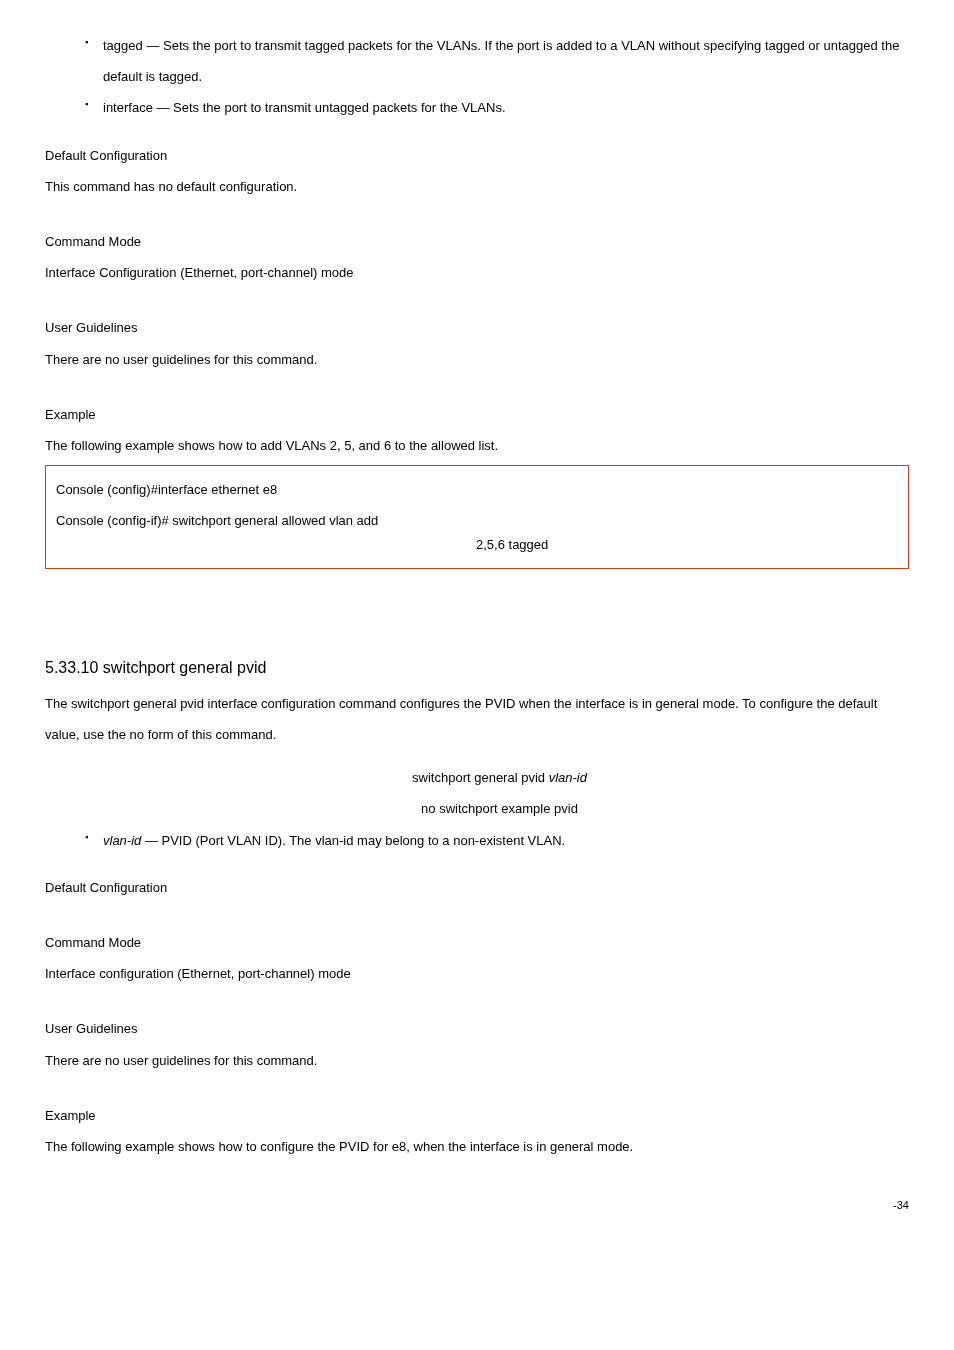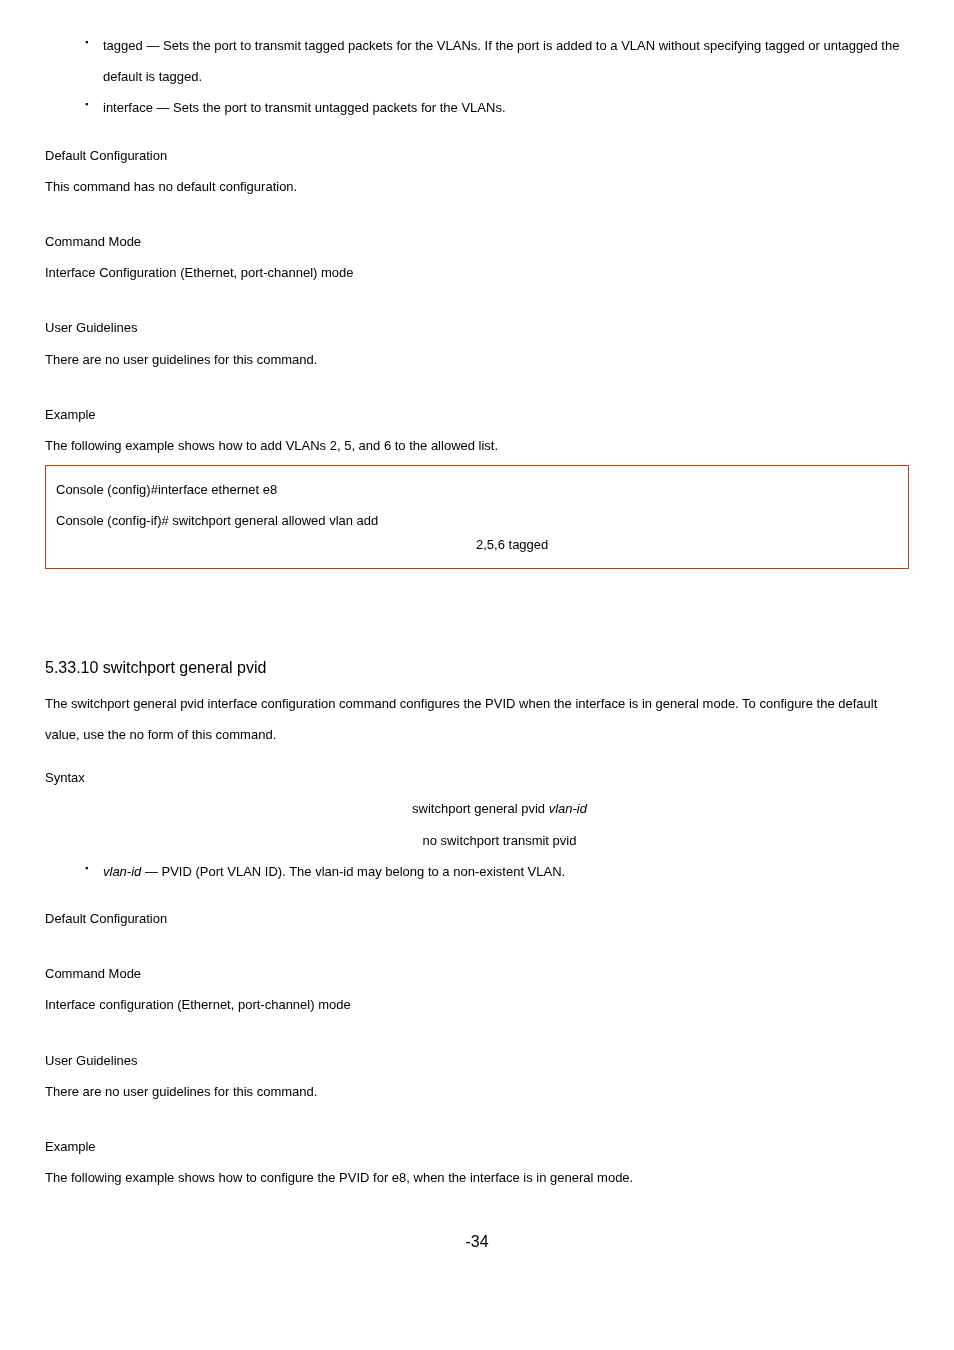--- a/index.html
+++ b/index.html
@@ -50,22 +50,22 @@
   }
   .coderow .rest {
     flex: 1;
     margin-top: 24px;
   }
   .para {
     margin: 0;
     line-height: 2.4;
   }
   .pagenum {
-    text-align: center;
-    font-size: 16px;
+    text-align: right;
+    font-size: 11px;
     padding-top: 30px;
   }
   .spacer-sm { height: 12px; }
   .spacer-md { height: 24px; }
   .section-gap { height: 80px; }
   .syntax-line {
     padding-left: 45px;
     line-height: 2.4;
     text-align: center;
   }
@@ -121,25 +121,24 @@
 
   <div class="section-gap"></div>
 
   <p class="para cmdkw" style="font-size:16px">5.33.10 switchport general pvid</p>
   <p class="para">
     <span>The </span><span class="cmdkw">switchport general pvid</span><span> interface configuration command configures the PVID when the interface is in general mode. To configure the default value, use the </span><span class="cmdkw">no</span><span> form of this command.</span>
   </p>
 
   <div class="spacer-sm"></div>
 
-  <p class="para cmdkw">Syntax</p>
   <p class="para syntax-line">
     <span class="cmdkw">switchport general pvid </span><span style="font-style:italic">vlan-id</span>
   </p>
-  <p class="para cmdkw syntax-line">no switchport transmit pvid</p>
+  <p class="para cmdkw syntax-line">no switchport example pvid</p>
 
   <ul class="bullets">
     <li>
       <span class="cmdkw" style="font-style:italic; font-weight:normal">vlan-id</span><span> — PVID (Port VLAN ID). The vlan-id may belong to a non-existent VLAN.</span>
     </li>
   </ul>
 
   <p class="para cmdkw">Default Configuration</p>
 
   <div class="spacer-md"></div>

